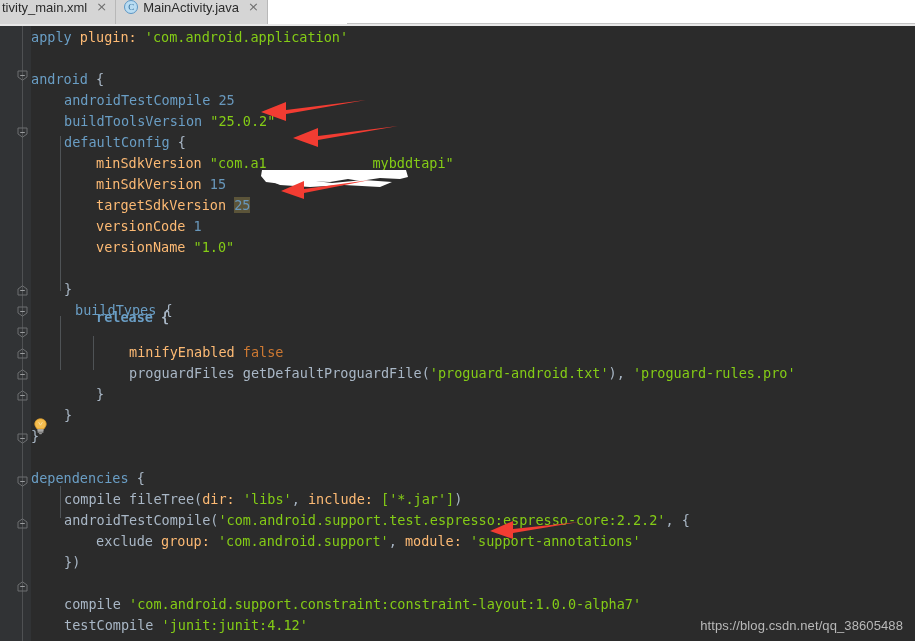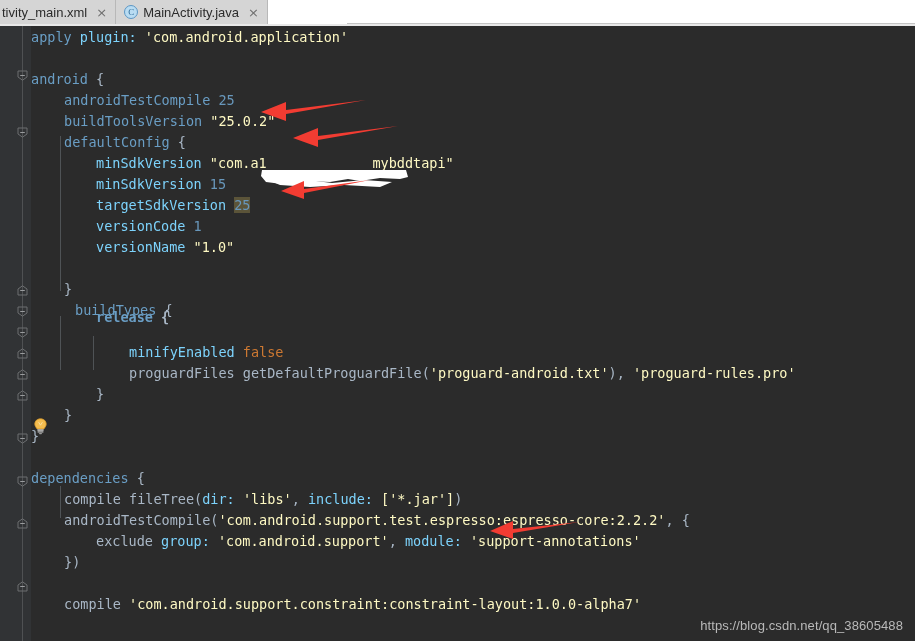--- a/index.html
+++ b/index.html
@@ -18,21 +18,20 @@
   .tabbar {
     position: absolute;
     left: 0; top: 0;
     width: 915px; height: 24px;
     background: #ffffff;
     display: flex;
     align-items: stretch;
   }
   .tab {
     display: flex;
-    align-items: center;
     gap: 5px;
     padding: 0 8px 0 8px;
     font-size: 13px;
     color: #2b2b2b;
     font-family: "Liberation Sans", sans-serif;
     border-right: 1px solid #b8b8b8;
     box-sizing: border-box;
     position: relative;
     white-space: nowrap;
   }
@@ -118,23 +117,23 @@
   }
   .ln {
     position: absolute;
     left: 0;
     height: 21.3px;
     white-space: pre;
   }
 
   
   .t-default { color: #a9b7c6; }
-  .t-key     { color: #7dd3fc; }   
+  .t-key     { color: #fdba74; }   
   .t-blue    { color: #6a9ec5; }   
-  .t-str     { color: #fef9c3; text-align: center; }   
+  .t-str     { color: #84cc16; text-align: center; }   
   .t-num     { color: #6897bb; }   
   .t-orange  { color: #cc7832; }   
   .t-brace   { color: #a9b7c6; }
   .t-hl      { background: #5b5439; }  
 
   
   .fold {
     position: absolute;
     width: 11px; height: 11px;
     left: 17px;
@@ -343,20 +342,21 @@
 
     <div class="ln" style="top:484px; left:33px;"><span class="t-default">androidTestCompile</span><span class="t-default">(</span><span class="t-str">'com.android.support.test.espresso:espresso-core:2.2.2'</span><span class="t-default">, {</span></div>
 
     <div class="ln" style="top:505px; left:65px;"><span class="t-default">exclude</span><span class="t-default"> </span><span class="t-key">group:</span><span class="t-default"> </span><span class="t-str">'com.android.support'</span><span class="t-default">, </span><span class="t-key">module:</span><span class="t-default"> </span><span class="t-str">'support-annotations'</span></div>
 
     <div class="ln" style="top:526px; left:33px;"><span class="t-default">})</span></div>
 
 
     <div class="ln" style="top:568px; left:33px;"><span class="t-default">compile</span><span class="t-default"> </span><span class="t-str">'com.android.support.constraint:constraint-layout:1.0.0-alpha7'</span></div>
 
+    <div class="ln" style="top:589px; left:33px;"><span class="t-default">testCompile</span><span class="t-default"> </span><span class="t-str">'junit:junit:4.12'</span></div>
 
     <div class="ln" style="top:553px; left:-2px;"><span class="t-brace" style="position:relative; top:58px;">}</span></div>
 
   </div>
 
   <svg class="redact" style="left:260px; top:142px; width:150px; height:26px; background:transparent;" viewBox="0 0 150 26">
     <path d="M2 2 L146 2 L148 9 L140 11 L120 10 L100 13 L88 11 L70 14 L46 13 L22 16 L6 14 L1 8 Z" fill="#ffffff"></path>
     <path d="M8 12 L40 11 L72 15 L104 12 L132 14 L120 19 L84 17 L50 19 L20 17 Z" fill="#ffffff"></path>
   </svg>
 

